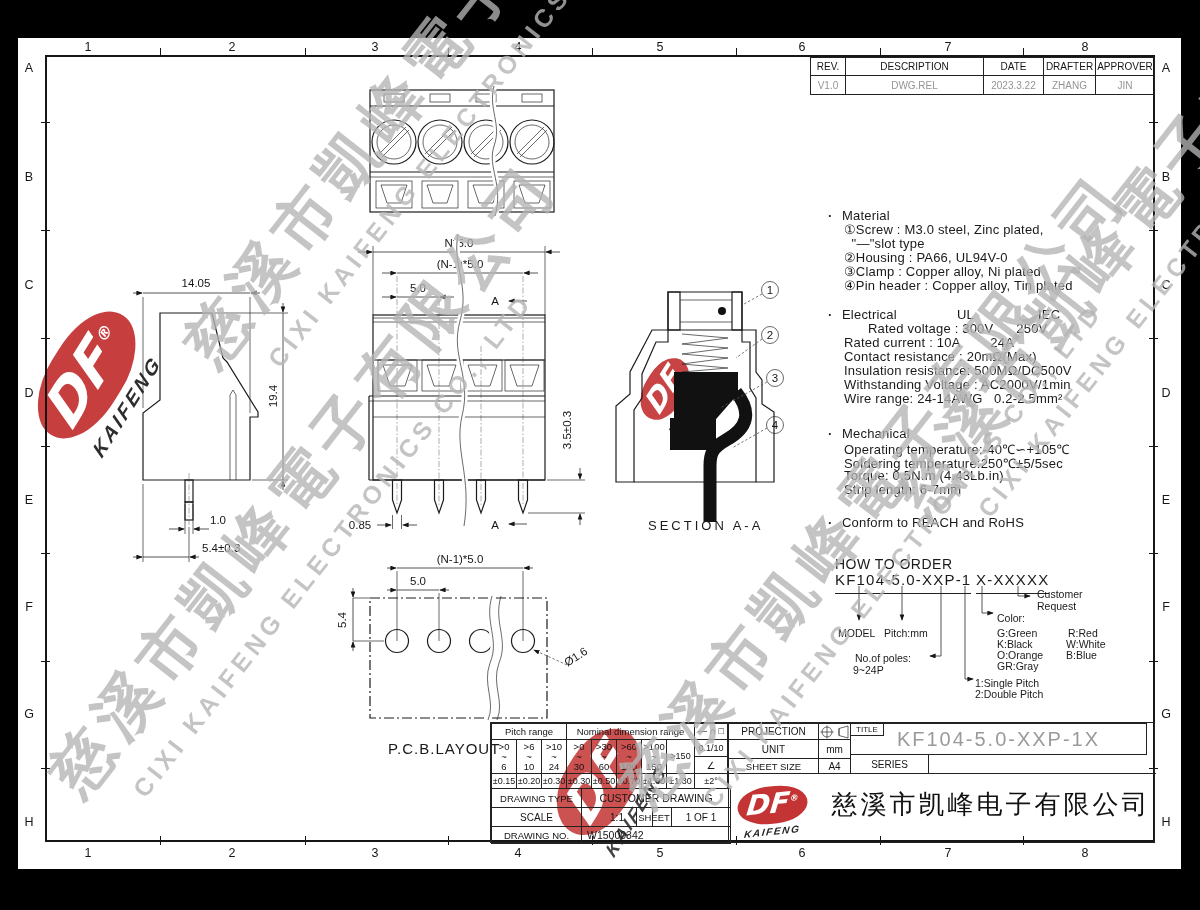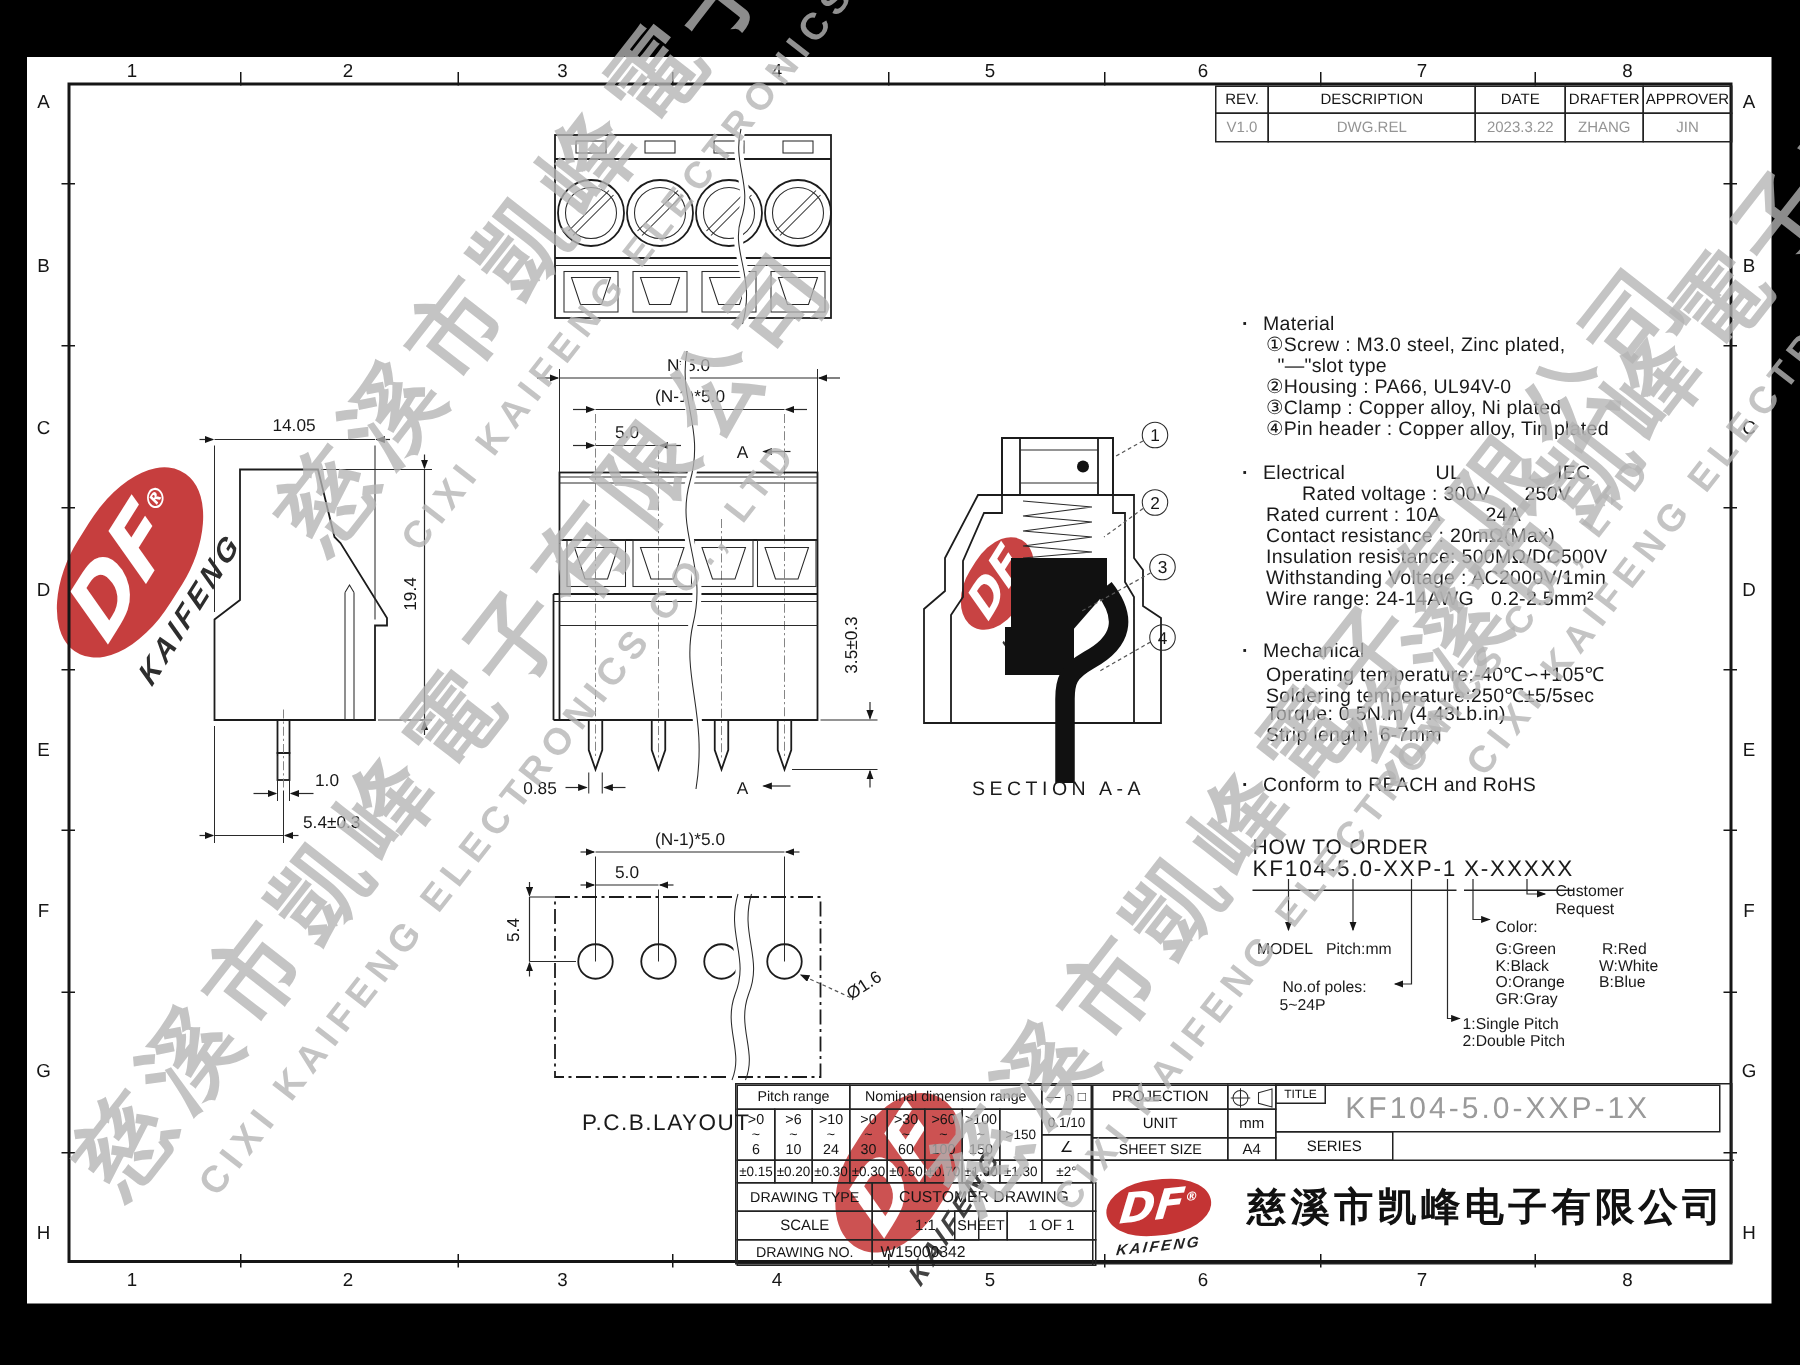--- a/index.html
+++ b/index.html
@@ -36,21 +36,21 @@
 .wm .cnl{font-family:"DejaVu Sans","Liberation Sans",sans-serif;font-weight:bold;font-size:62px;
   letter-spacing:9px;color:#b4b4b4;opacity:.78}
 .wm .enl{font-weight:bold;font-size:25px;letter-spacing:5px;color:#b6b6b6;opacity:.8;margin-top:8px;margin-left:40px}
 .dflogo{position:absolute;pointer-events:none;text-align:center}
 .df-badge{background:#c43434;color:#fff;font-style:italic;font-weight:bold;display:inline-block;
   transform:skew(-12deg) rotate(-6deg);border-radius:40% 50% 40% 50%/45% 55% 45% 55%;line-height:1;
   padding:.16em .32em .2em;font-family:"DejaVu Sans",sans-serif}
 .df-badge sup{font-size:.3em;font-style:normal}
 .df-sub{font-weight:bold;font-style:italic;letter-spacing:.15em;color:#222;
   transform:skew(-12deg) rotate(-6deg);margin-top:2px}
-.cnname{font-family:"DejaVu Sans","Liberation Sans",sans-serif;font-weight:bold}
+.cnname{font-family:"DejaVu Sans","Liberation Sans",sans-serif;font-weight:normal}
 </style>
 </head>
 <body>
 
 <div id="sheet"></div>
 
 <div class="dflogo" style="left:28px;top:332px;z-index:5;transform:rotate(-52deg);opacity:.95">
   <div class="df-badge" style="font-size:56px"><span>DF</span><sup>®</sup></div>
   <div class="df-sub" style="font-size:20px">KAIFENG</div>
 </div>
@@ -409,21 +409,21 @@
   <line class="dim" x1="27" y1="2" x2="27" y2="36" marker-end="url(#ao)"></line>
   <line class="dim" x1="70" y1="2" x2="70" y2="36" marker-end="url(#ao)"></line>
   <polyline class="dim" points="109,2 109,72 98,72" marker-end="url(#ao)"></polyline>
   <polyline class="dim" points="133,2 133,95 141,95" marker-end="url(#ao)"></polyline>
   <polyline class="dim" points="150,2 150,29 161,29" marker-end="url(#ao)"></polyline>
   <polyline class="dim" points="186,2 186,12 198,12" marker-end="url(#ao)"></polyline>
 </svg>
 <span class="t" style="left:838px;top:627px;font-size:10.5px">MODEL</span>
 <span class="t" style="left:884px;top:627px;font-size:10.5px">Pitch:mm</span>
 <span class="t" style="left:855px;top:652px;font-size:10.5px">No.of poles:</span>
-<span class="t" style="left:853px;top:664px;font-size:10.5px">5~24P</span>
+<span class="t" style="left:853px;top:664px;font-size:10.5px">9~24P</span>
 <span class="t" style="left:997px;top:612px;font-size:10.5px">Color:</span>
 <span class="t" style="left:997px;top:627px;font-size:10.5px">G:Green</span>
 <span class="t" style="left:1068px;top:627px;font-size:10.5px">R:Red</span>
 <span class="t" style="left:997px;top:638px;font-size:10.5px">K:Black</span>
 <span class="t" style="left:1066px;top:638px;font-size:10.5px">W:White</span>
 <span class="t" style="left:997px;top:649px;font-size:10.5px">O:Orange</span>
 <span class="t" style="left:1066px;top:649px;font-size:10.5px">B:Blue</span>
 <span class="t" style="left:997px;top:660px;font-size:10.5px">GR:Gray</span>
 <span class="t" style="left:975px;top:677px;font-size:10.5px">1:Single Pitch</span>
 <span class="t" style="left:975px;top:688px;font-size:10.5px">2:Double Pitch</span>

